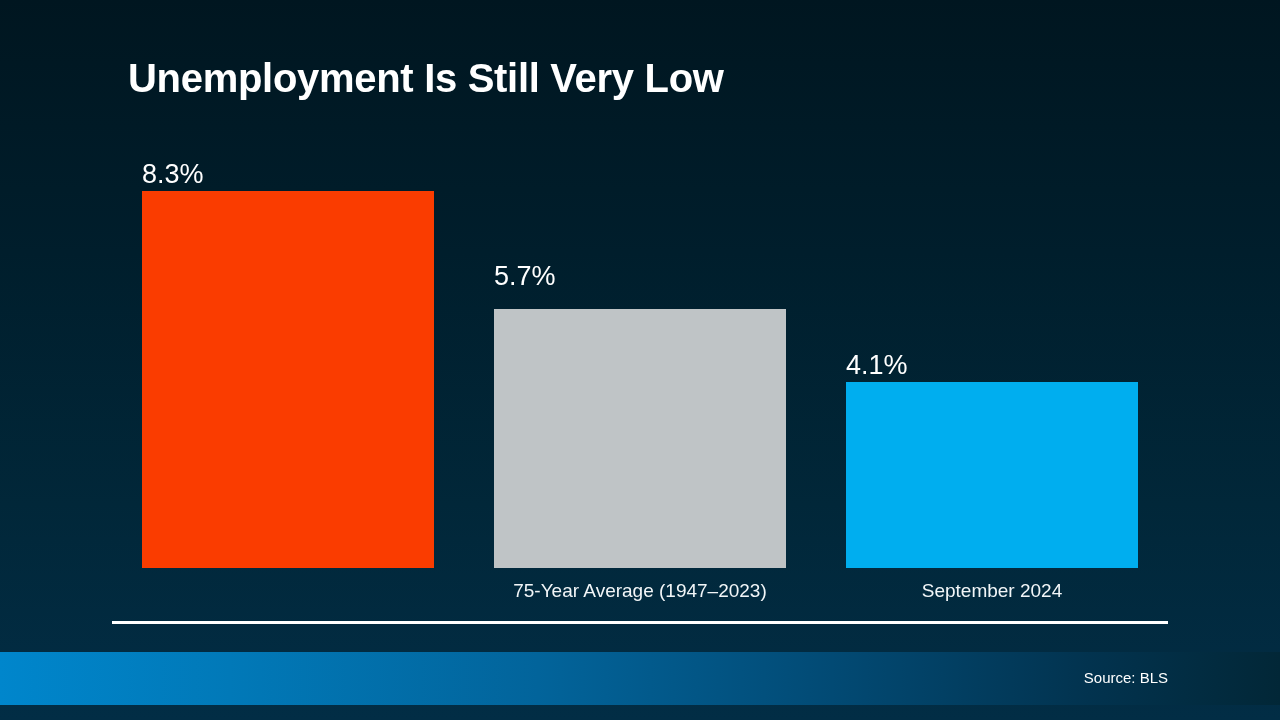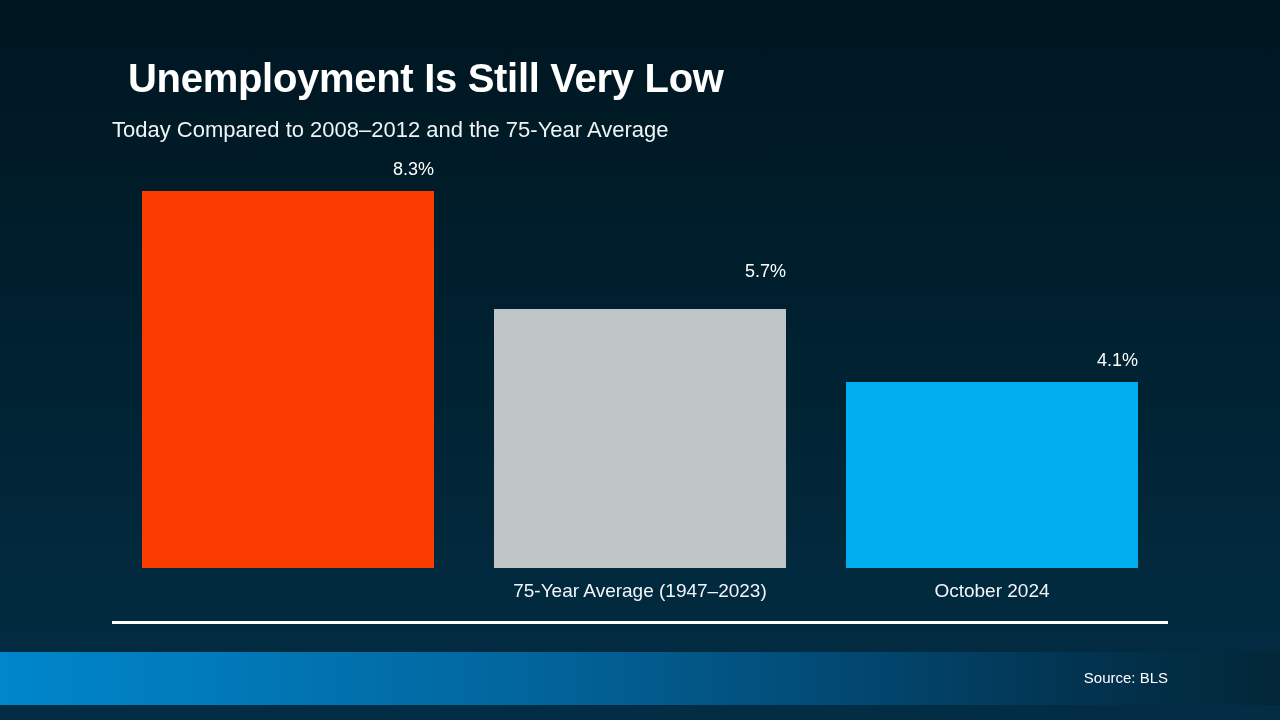--- a/index.html
+++ b/index.html
@@ -70,22 +70,22 @@
   .bar {
     position: absolute;
     bottom: 0;
     left: 0;
     width: 100%;
   }
   .bar-value {
     position: absolute;
     left: 0;
     width: 100%;
-    text-align: right;
-    font-size: 18px;
+    text-align: left;
+    font-size: 27px;
     color: #ffffff;
     white-space: nowrap;
   }
   .bar-label {
     position: absolute;
     left: -30px;
     width: calc(100% + 60px);
     text-align: center;
     font-size: 19px;
     color: #f2f6f8;
@@ -125,40 +125,39 @@
     white-space: nowrap;
   }
 </style>
 </head>
 <body>
 
 <div id="slide">
 
   <div id="header">
     <div id="chart-title">Unemployment Is Still Very Low</div>
-    <div id="chart-subtitle">Today Compared to 2008–2012 and the 75-Year Average</div>
   </div>
 
   <div id="plot">
 
     <div id="group-0" class="bar-group" style="height: 377px;">
       <div class="bar-value">8.3%</div>
       <div class="bar" style="background: rgb(250, 60, 0); height: 377px;"></div>
     </div>
 
     <div id="group-1" class="bar-group" style="height: 275px;">
       <div class="bar-value">5.7%</div>
       <div class="bar" style="background: rgb(191, 196, 198); height: 259px;"></div>
       <div class="bar-label">75-Year Average (1947–2023)</div>
     </div>
 
     <div id="group-2" class="bar-group" style="height: 186px;">
       <div class="bar-value">4.1%</div>
       <div class="bar" style="background: rgb(0, 174, 239); height: 186px;"></div>
-      <div class="bar-label">October 2024</div>
+      <div class="bar-label">September 2024</div>
     </div>
 
     <div id="axis-line"></div>
   </div>
 
   <div id="footer">
     <div id="footer-source">Source: BLS</div>
   </div>
 
 </div>

